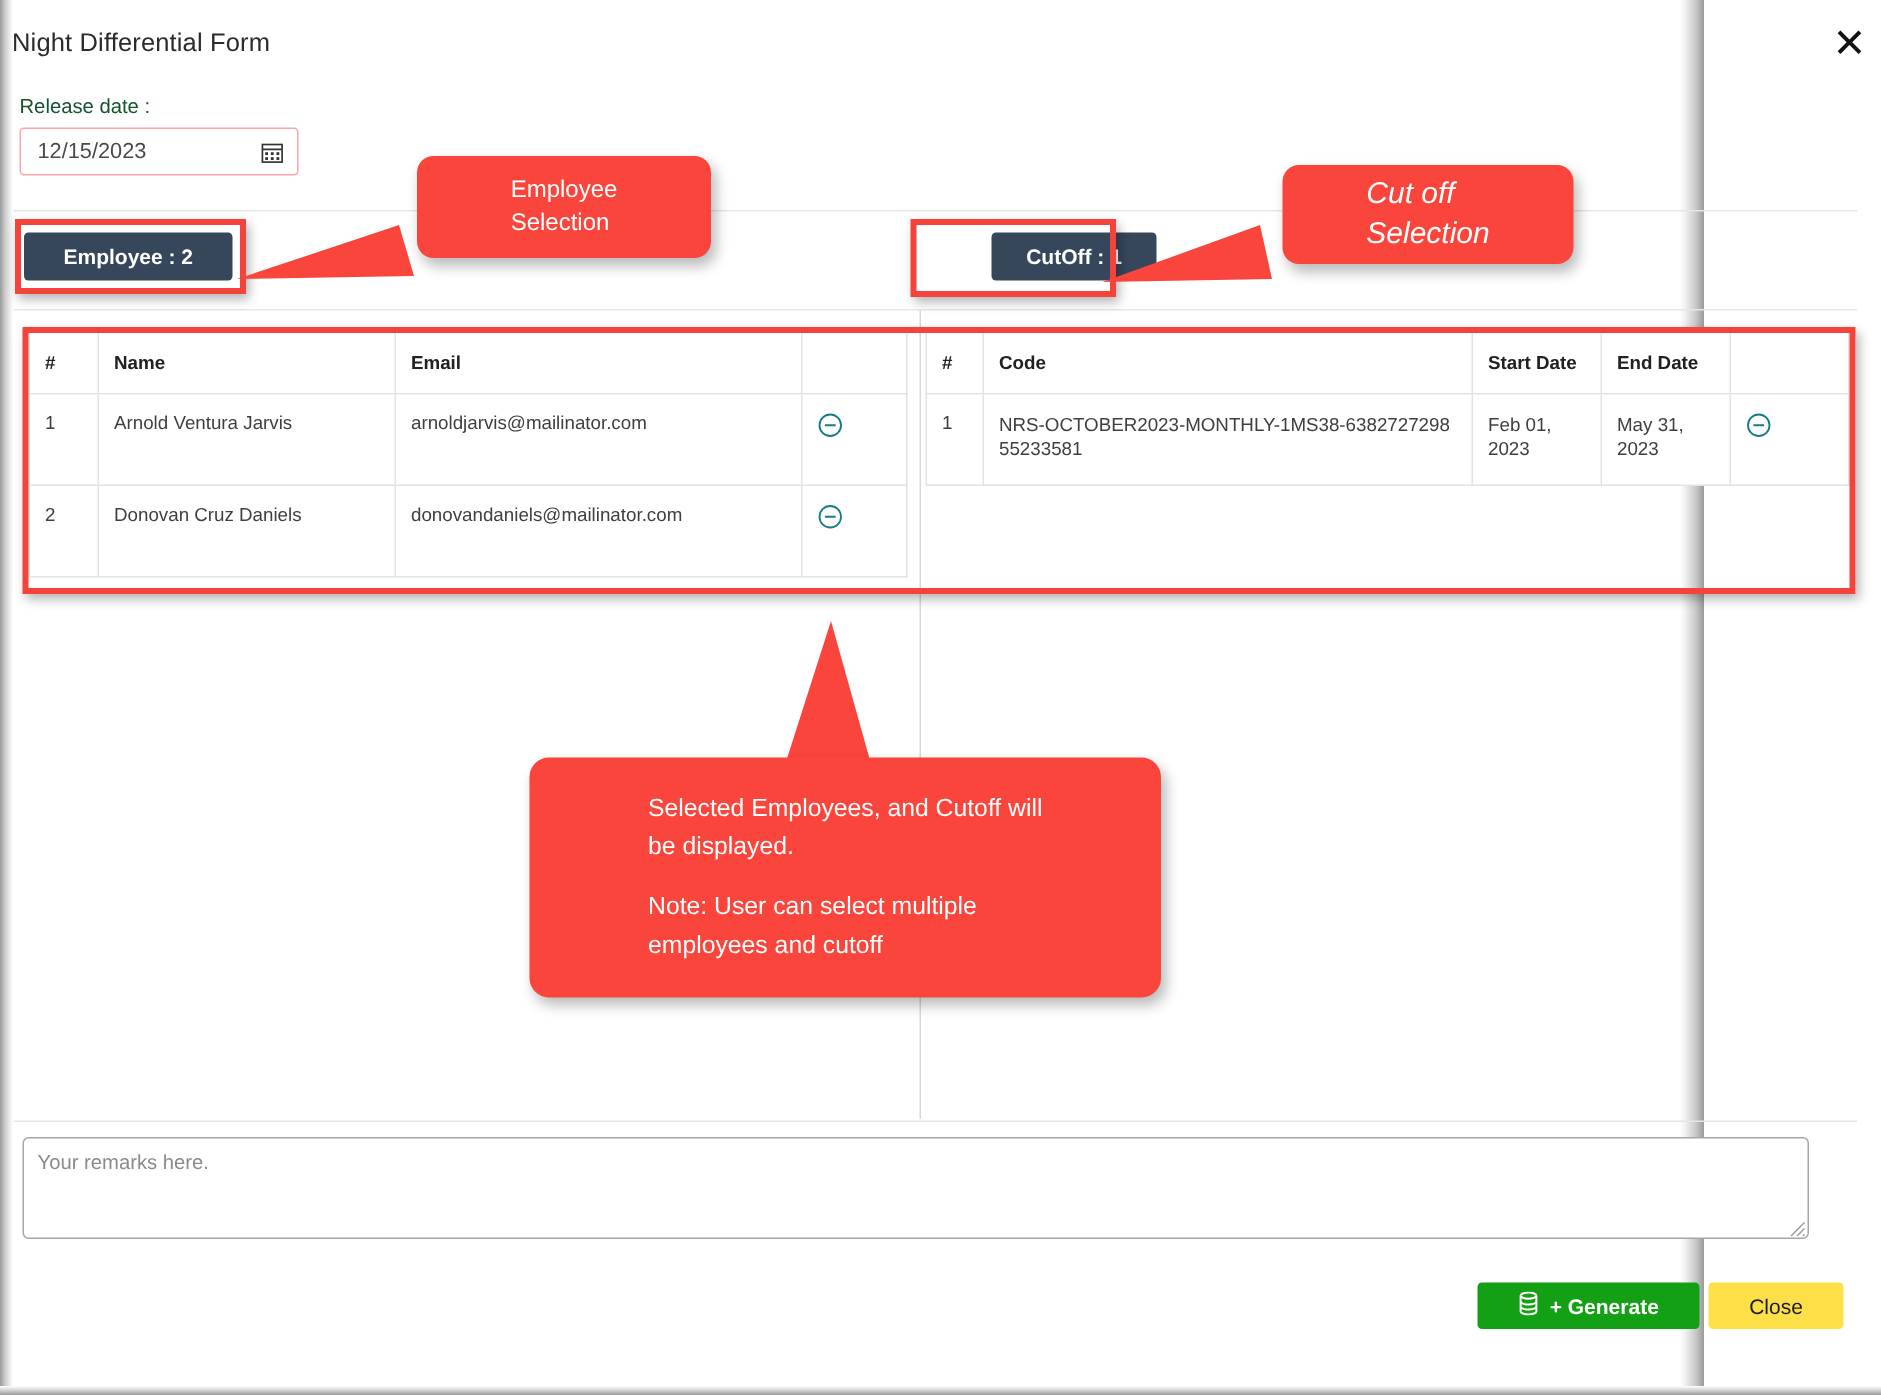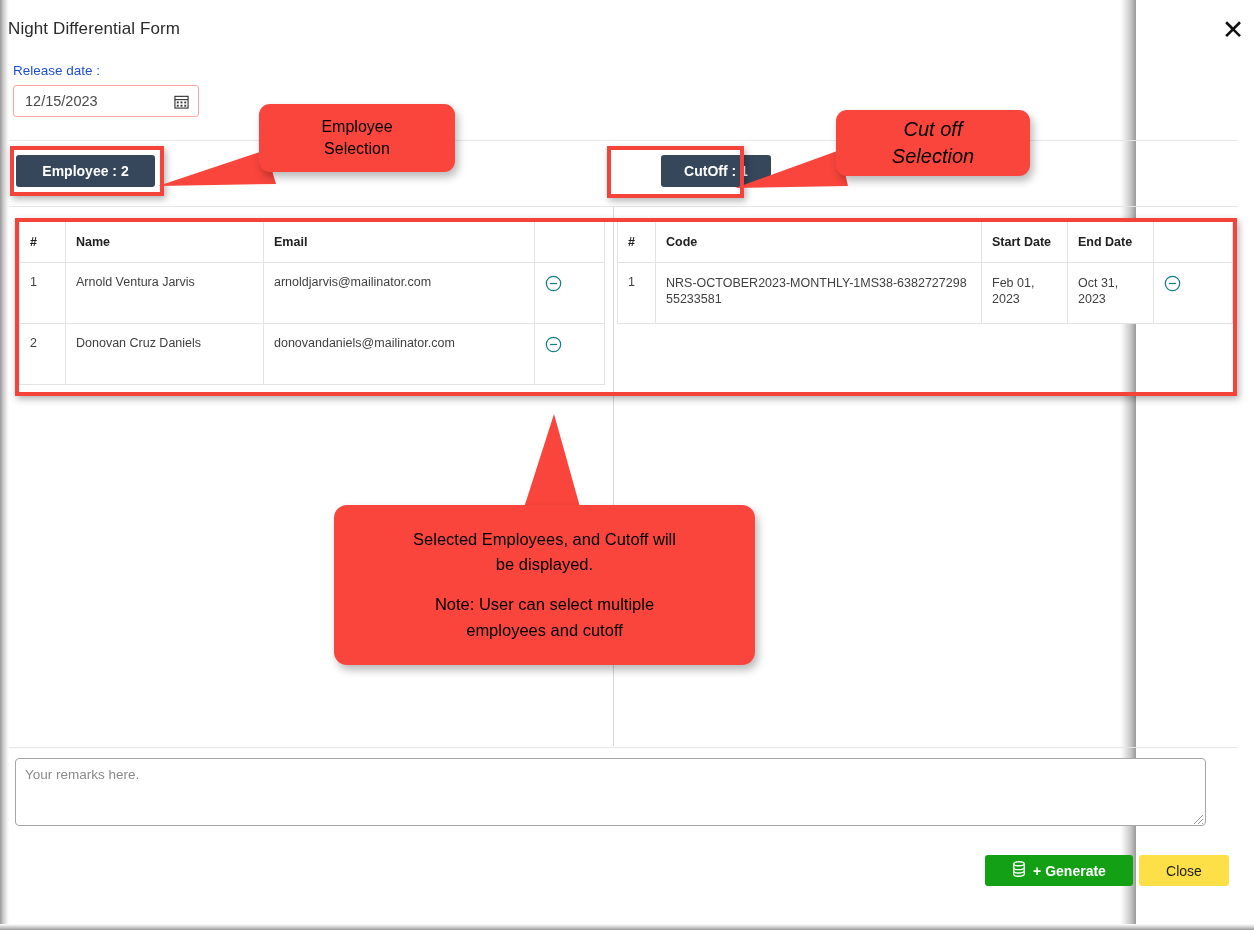--- a/index.html
+++ b/index.html
@@ -38,21 +38,21 @@
   .close-x {
     position: absolute; left: 1219px; top: 16px;
     width: 28px; height: 28px; line-height: 28px; text-align: center;
     font-size: 27px; font-weight: 700; color: #111; cursor: pointer;
     font-family: "DejaVu Sans", sans-serif;
   }
 
   
   .rd-label {
     position: absolute; left: 13px; top: 63px;
-    font-size: 13.5px; color: #1d4ed8;
+    font-size: 13.5px; color: #14532d;
   }
   .rd-box {
     position: absolute; left: 13px; top: 85px;
     width: 186px; height: 32px;
     border: 1px solid #fca5a5; border-radius: 3px;
     background: #fff;
   }
   .rd-value {
     position: absolute; left: 11px; top: 7px;
     font-size: 14.5px; color: #4a4a4a;
@@ -125,26 +125,27 @@
 
   .minus-ico { display: inline-block; width: 17px; height: 17px; vertical-align: middle; }
 
   .code-cell { line-height: 1.35; word-break: break-all; }
   .date-cell { line-height: 1.35; }
 
   
   .callout {
     position: absolute;
     background: #f9453c;
-    color: #000000;
+    color: #ffffff;
     border-radius: 11px;
-    text-align: center;
+    text-align: left;
     display: flex; align-items: center; justify-content: center;
     box-shadow: 3px 5px 9px rgba(0,0,0,.28);
     font-family: "Liberation Sans", sans-serif;
+    margin-left: 19px;
   }
   #co-emp {
     left: 259px; top: 104px; width: 196px; height: 68px;
     font-size: 16px; line-height: 1.35;
   }
   #co-cut {
     left: 836px; top: 110px; width: 194px; height: 66px;
     font-size: 20px; line-height: 1.35; font-style: italic;
   }
   #co-main {
@@ -293,21 +294,21 @@
           <th>Start Date</th>
           <th>End Date</th>
           <th class="act"></th>
         </tr>
       </thead>
       <tbody>
         <tr class="row-tall">
           <td>1</td>
           <td class="code-cell">NRS-OCTOBER2023-MONTHLY-1MS38-638272729855233581</td>
           <td class="date-cell">Feb 01, 2023</td>
-          <td class="date-cell">Oct 31, 2023</td>
+          <td class="date-cell">May 31, 2023</td>
           <td class="act">
             <span class="minus-ico">
               <svg viewBox="0 0 18 18" width="17" height="17">
                 <circle cx="9" cy="9" r="7.6" fill="none" stroke="#167d84" stroke-width="1.3"></circle>
                 <line x1="5.2" y1="9" x2="12.8" y2="9" stroke="#167d84" stroke-width="1.3"></line>
               </svg>
             </span>
           </td>
         </tr>
       </tbody>

